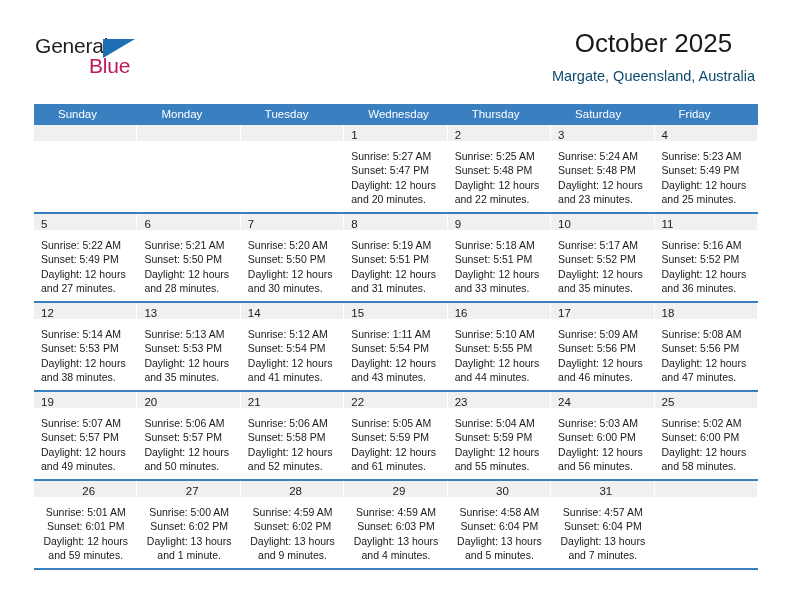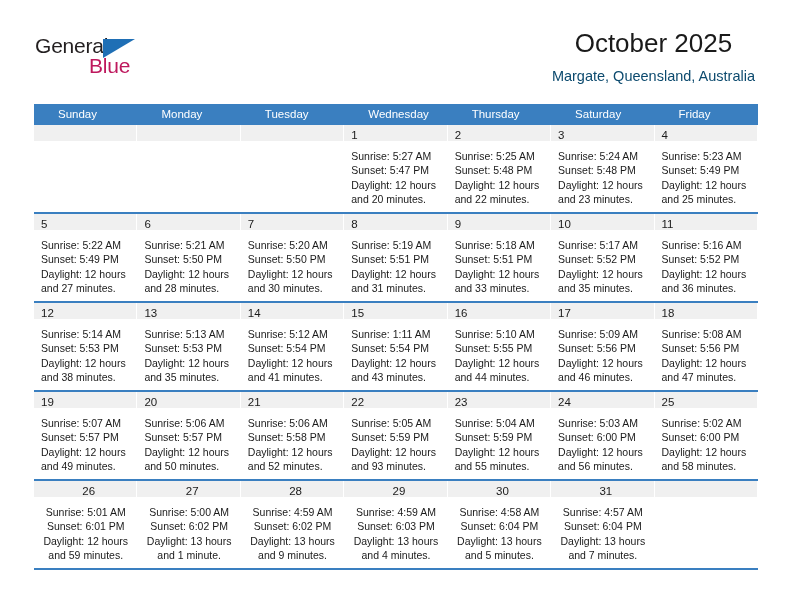--- a/index.html
+++ b/index.html
@@ -382,21 +382,21 @@
               <div class="day-line">Daylight: 12 hours</div>
               <div class="day-line">and 52 minutes.</div>
             </div>
           </div>
           <div class="day-cell">
             <div class="day-num-band"><span class="day-num">22</span></div>
             <div class="day-body">
               <div class="day-line">Sunrise: 5:05 AM</div>
               <div class="day-line">Sunset: 5:59 PM</div>
               <div class="day-line">Daylight: 12 hours</div>
-              <div class="day-line">and 93 minutes.</div>
+              <div class="day-line">and 61 minutes.</div>
             </div>
           </div>
           <div class="day-cell">
             <div class="day-num-band"><span class="day-num">23</span></div>
             <div class="day-body">
               <div class="day-line">Sunrise: 5:04 AM</div>
               <div class="day-line">Sunset: 5:59 PM</div>
               <div class="day-line">Daylight: 12 hours</div>
               <div class="day-line">and 55 minutes.</div>
             </div>

